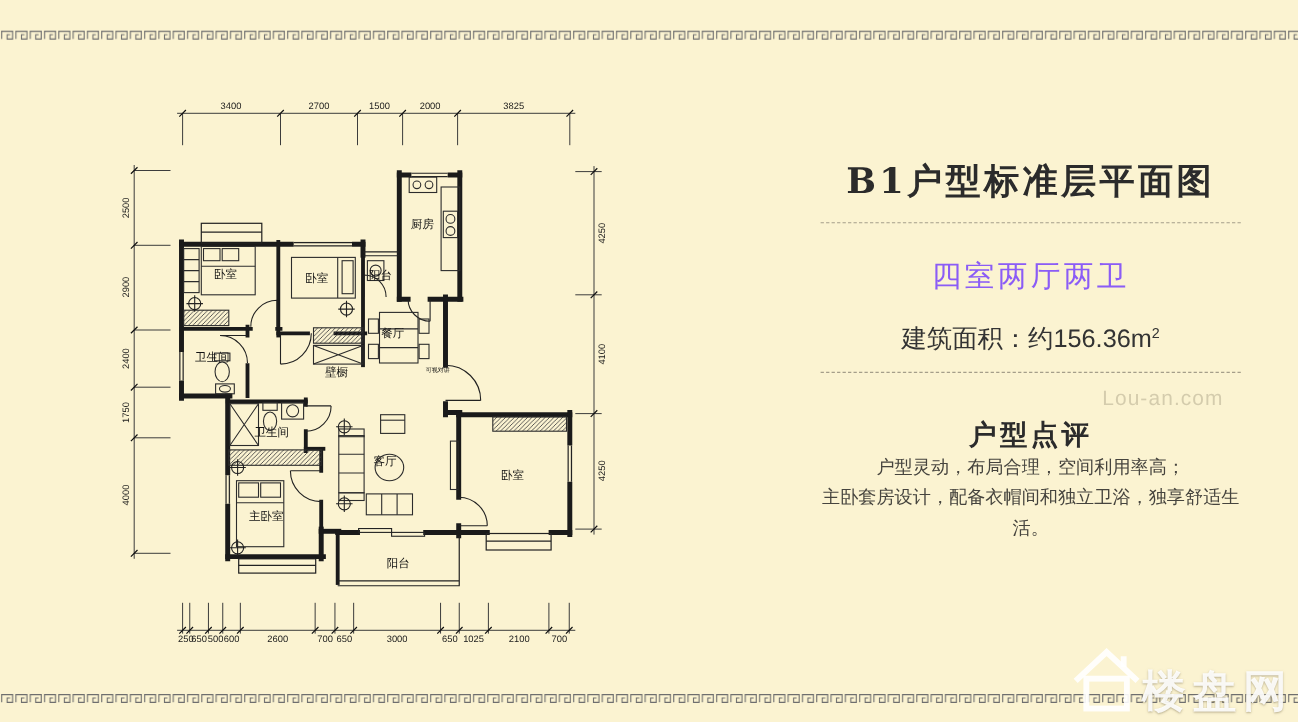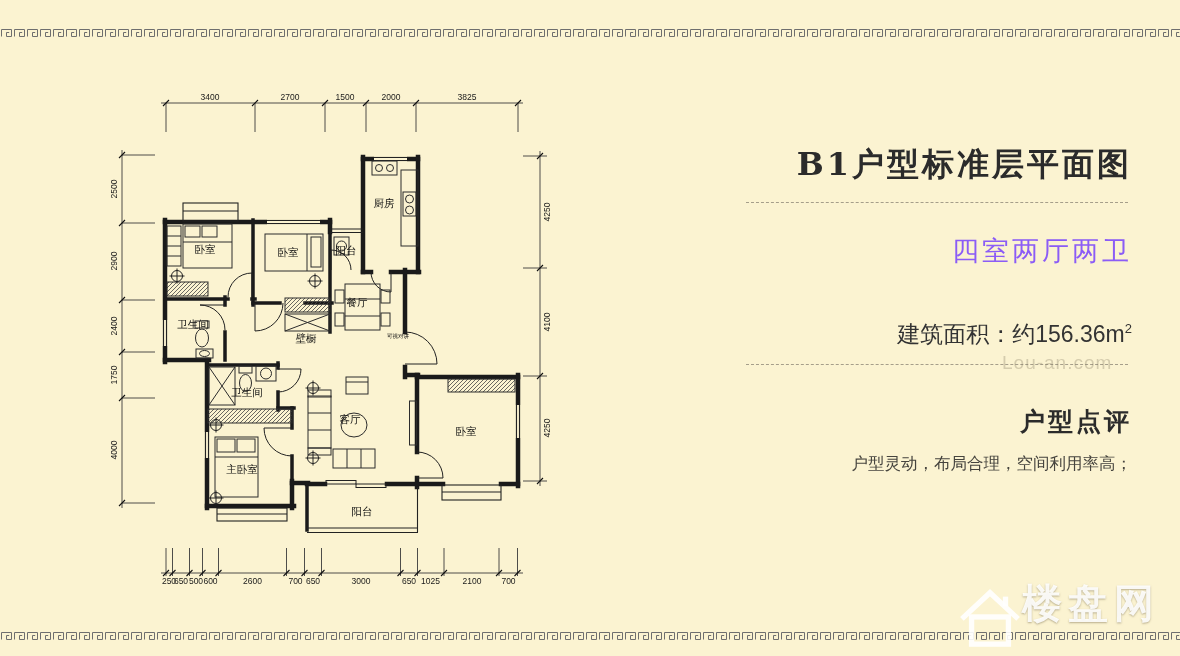--- a/index.html
+++ b/index.html
@@ -2,30 +2,30 @@
 <html><head>
 <meta charset="utf-8">
 <style>
   html,body{margin:0;padding:0;}
   body{width:1180px;height:656px;background:#fbf3d1;overflow:hidden;position:relative;
        font-family:"Liberation Sans",sans-serif;}
   .gk{position:absolute;left:0;width:1180px;height:10px;}
   .gk.top{top:24px;} .gk.bottom{top:627px;}
   .plan-wrap{position:absolute;left:95px;top:80px;text-align:center;}
   svg text{font-family:"Liberation Sans",sans-serif;}
-  .panel{position:absolute;left:742px;top:142px;width:390px;text-align:right;color:#2b2b2b;}
+  .panel{position:absolute;left:742px;top:142px;width:390px;text-align:center;color:#2b2b2b;}
   .p-title{font-family:"DejaVu Serif",serif;font-weight:bold;font-size:32px;letter-spacing:3px;line-height:44px;}
   .divider{border-top:1px dashed #a59e8a;height:0;margin:16px 4px 0;}
   .layout-type{font-size:27px;margin-top:32px;letter-spacing:3px;color:#8b5cf6;line-height:32px;}
-  .area{font-size:23px;margin-top:48px;color:#333;line-height:28px;}
+  .area{font-size:23px;margin-top:22px;color:#333;line-height:28px;}
   .area sup{font-size:13px;}
   .review-title{font-family:"DejaVu Serif",serif;font-weight:bold;font-size:25px;margin-top:40px;letter-spacing:3px;line-height:33px;}
-  .review{margin-top:12px;}
+  .review{margin-top:0;font-family:Liberation Mono, monospace;}
   .review p{font-size:16.5px;line-height:27.5px;margin:0;color:#46443e;}
-  .wm{position:absolute;right:20px;bottom:6px;display:flex;color:rgba(255,255,255,.9);}
+  .wm{position:absolute;right:4px;bottom:6px;display:flex;align-items:flex-end;color:rgba(255,255,255,.9);}
   .wm-txt{display:flex;flex-direction:column;align-items:flex-start;}
   .wm-name{font-size:40px;font-weight:bold;letter-spacing:6px;line-height:42px;
            text-shadow:0 1px 2px rgba(140,128,95,.6);}
   .wm-domain{font-size:21px;font-weight:bold;letter-spacing:2px;line-height:22px;
            text-shadow:0 1px 2px rgba(140,128,95,.6);}
   .wm-faint{position:absolute;left:1002px;top:352px;font-size:19px;font-weight:normal;
            color:rgba(130,120,95,.32);letter-spacing:1px;}
 </style>
 </head>
 <body>
@@ -255,20 +255,21 @@
 
 <div class="panel">
   <div class="p-title">B1户型标准层平面图</div>
   <div class="divider"></div>
   <div class="layout-type">四室两厅两卫</div>
   <div class="area"><span>建筑面积：约156.36m</span><sup>2</sup></div>
   <div class="divider"></div>
   <div class="review-title">户型点评</div>
   <div class="review">
     <p>户型灵动，布局合理，空间利用率高；</p>
+    <p>主卧套房设计，配备衣帽间和独立卫浴，独享舒适生活。</p>
   </div>
 </div>
 
 <div class="wm-faint">Lou-an.com</div>
 <div class="wm">
   <svg width="64" height="68" viewBox="0 0 66 70">
     <g stroke="rgba(255,255,255,0.9)" stroke-width="5.5" fill="none">
       <path d="M4,38 L33,11 L62,38"></path>
       <path d="M49,15 V25"></path>
       <rect x="14" y="36" width="38" height="28"></rect>

